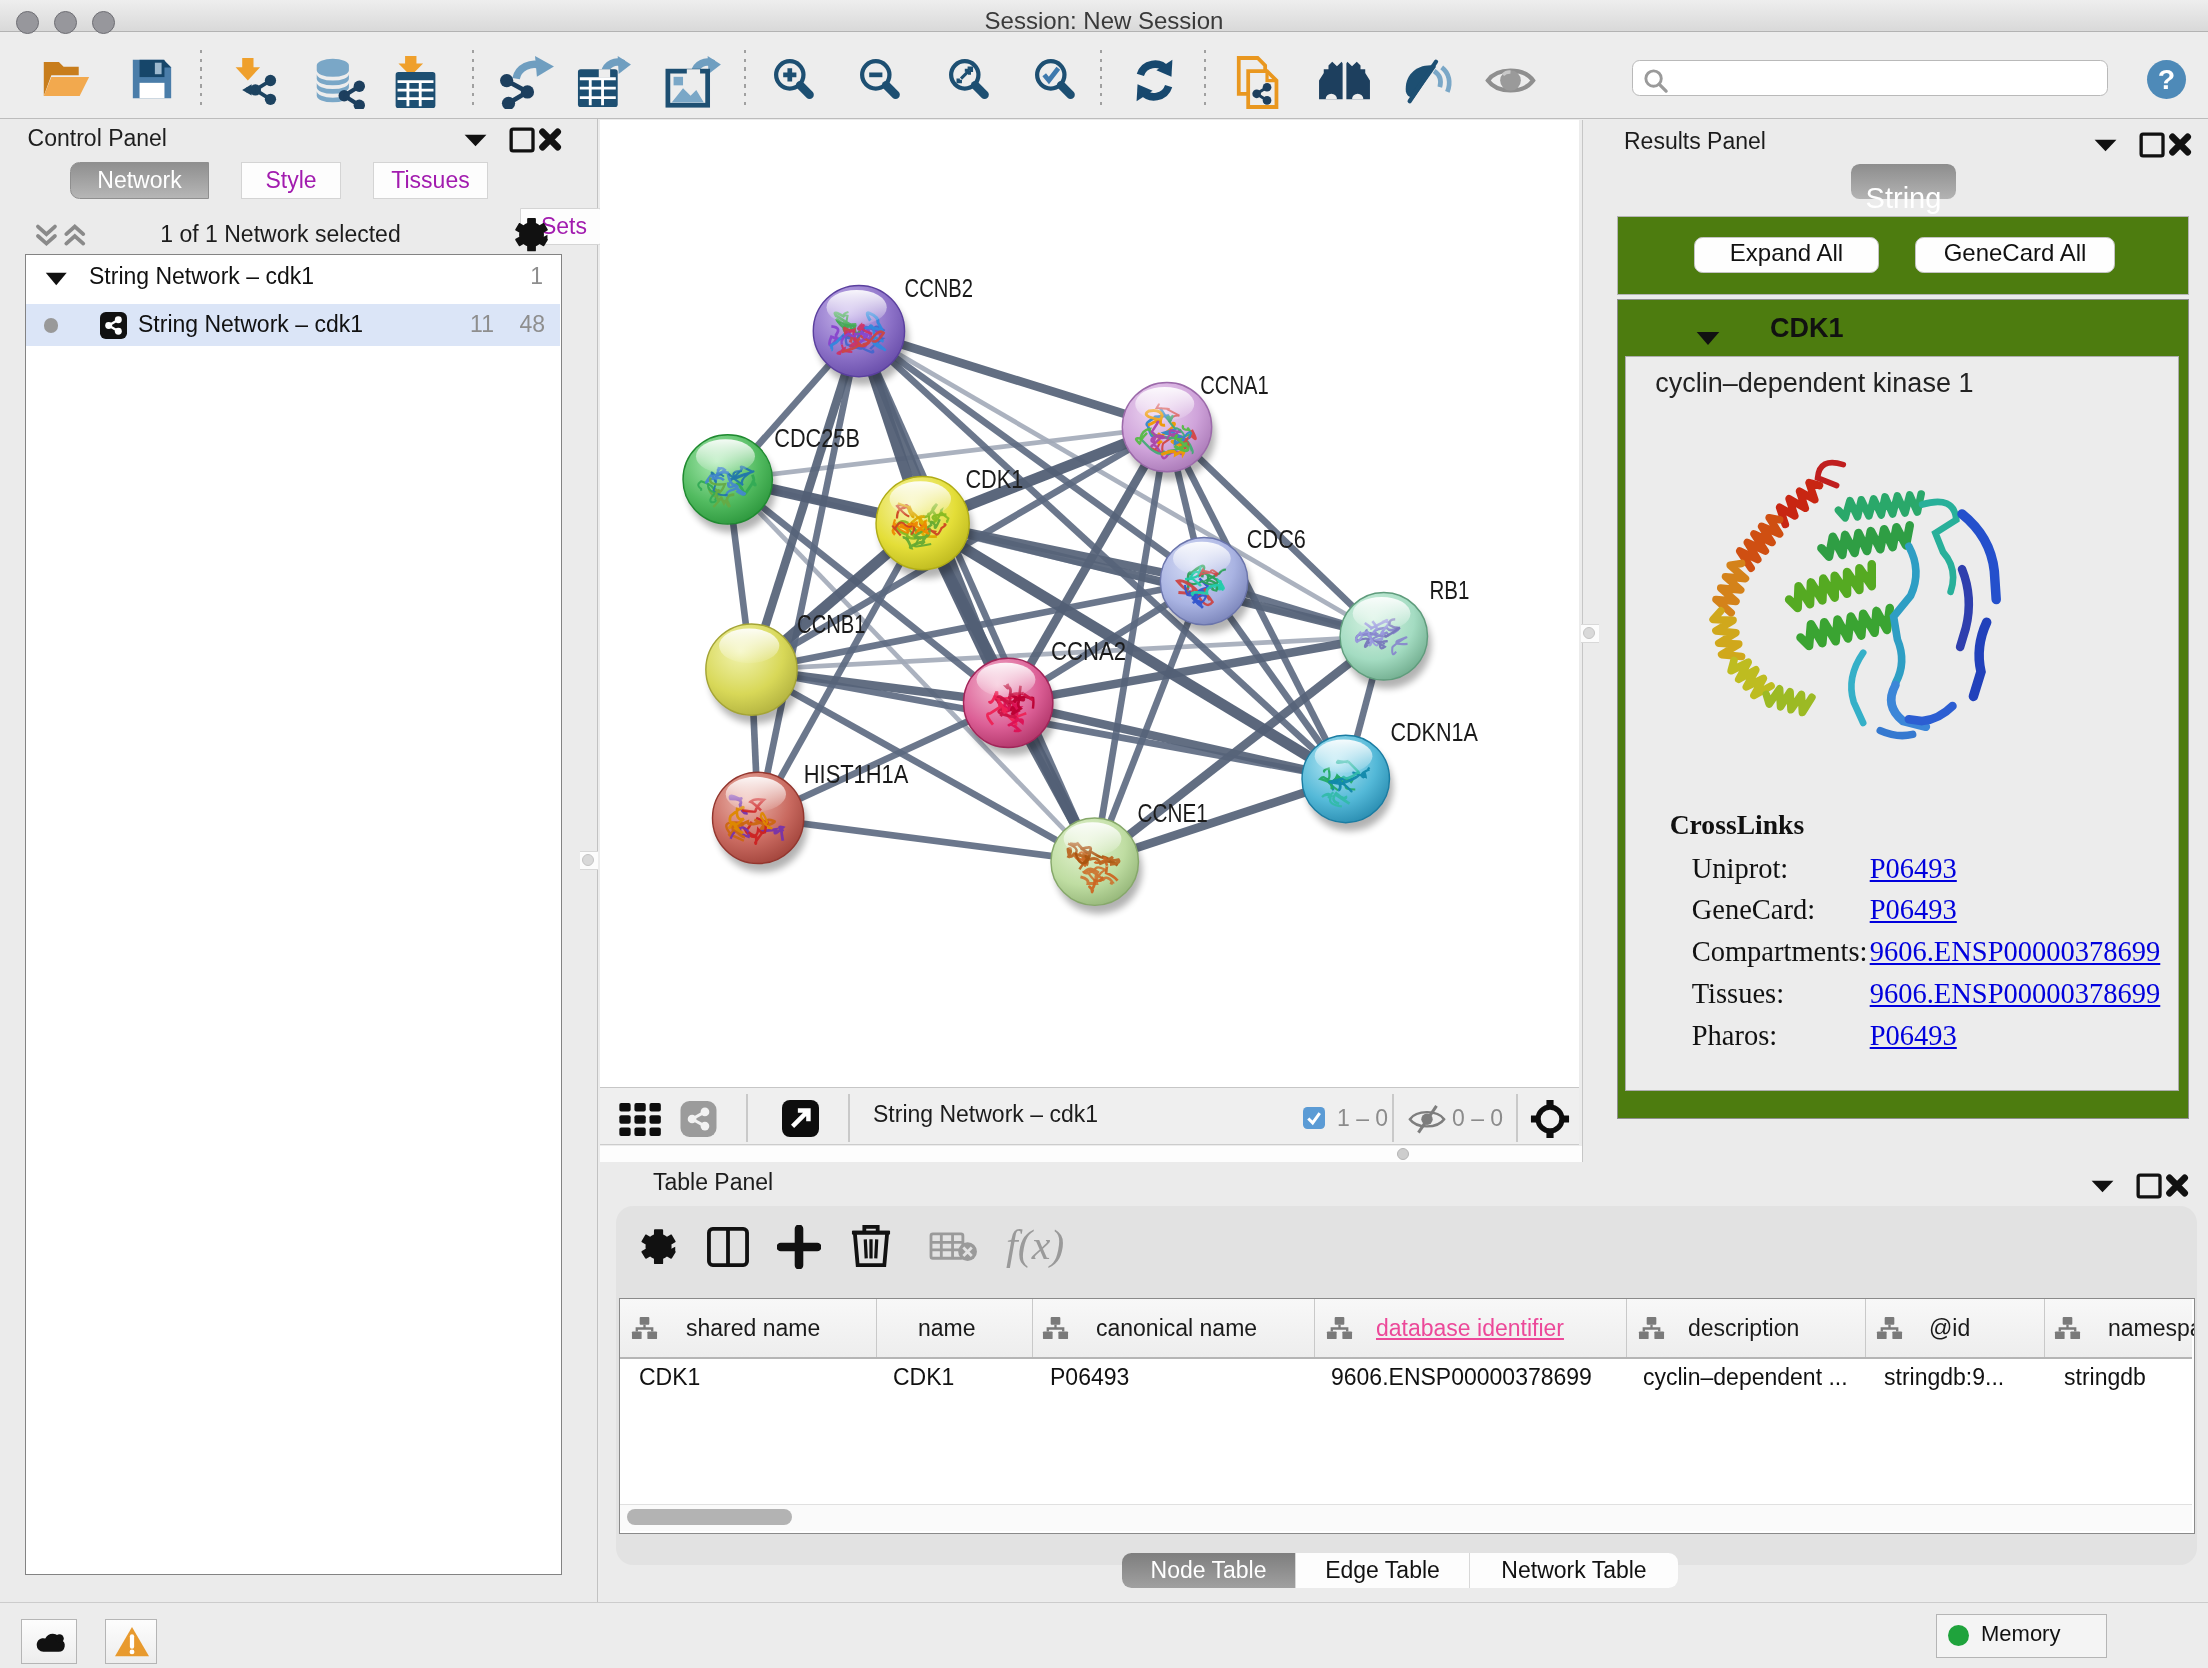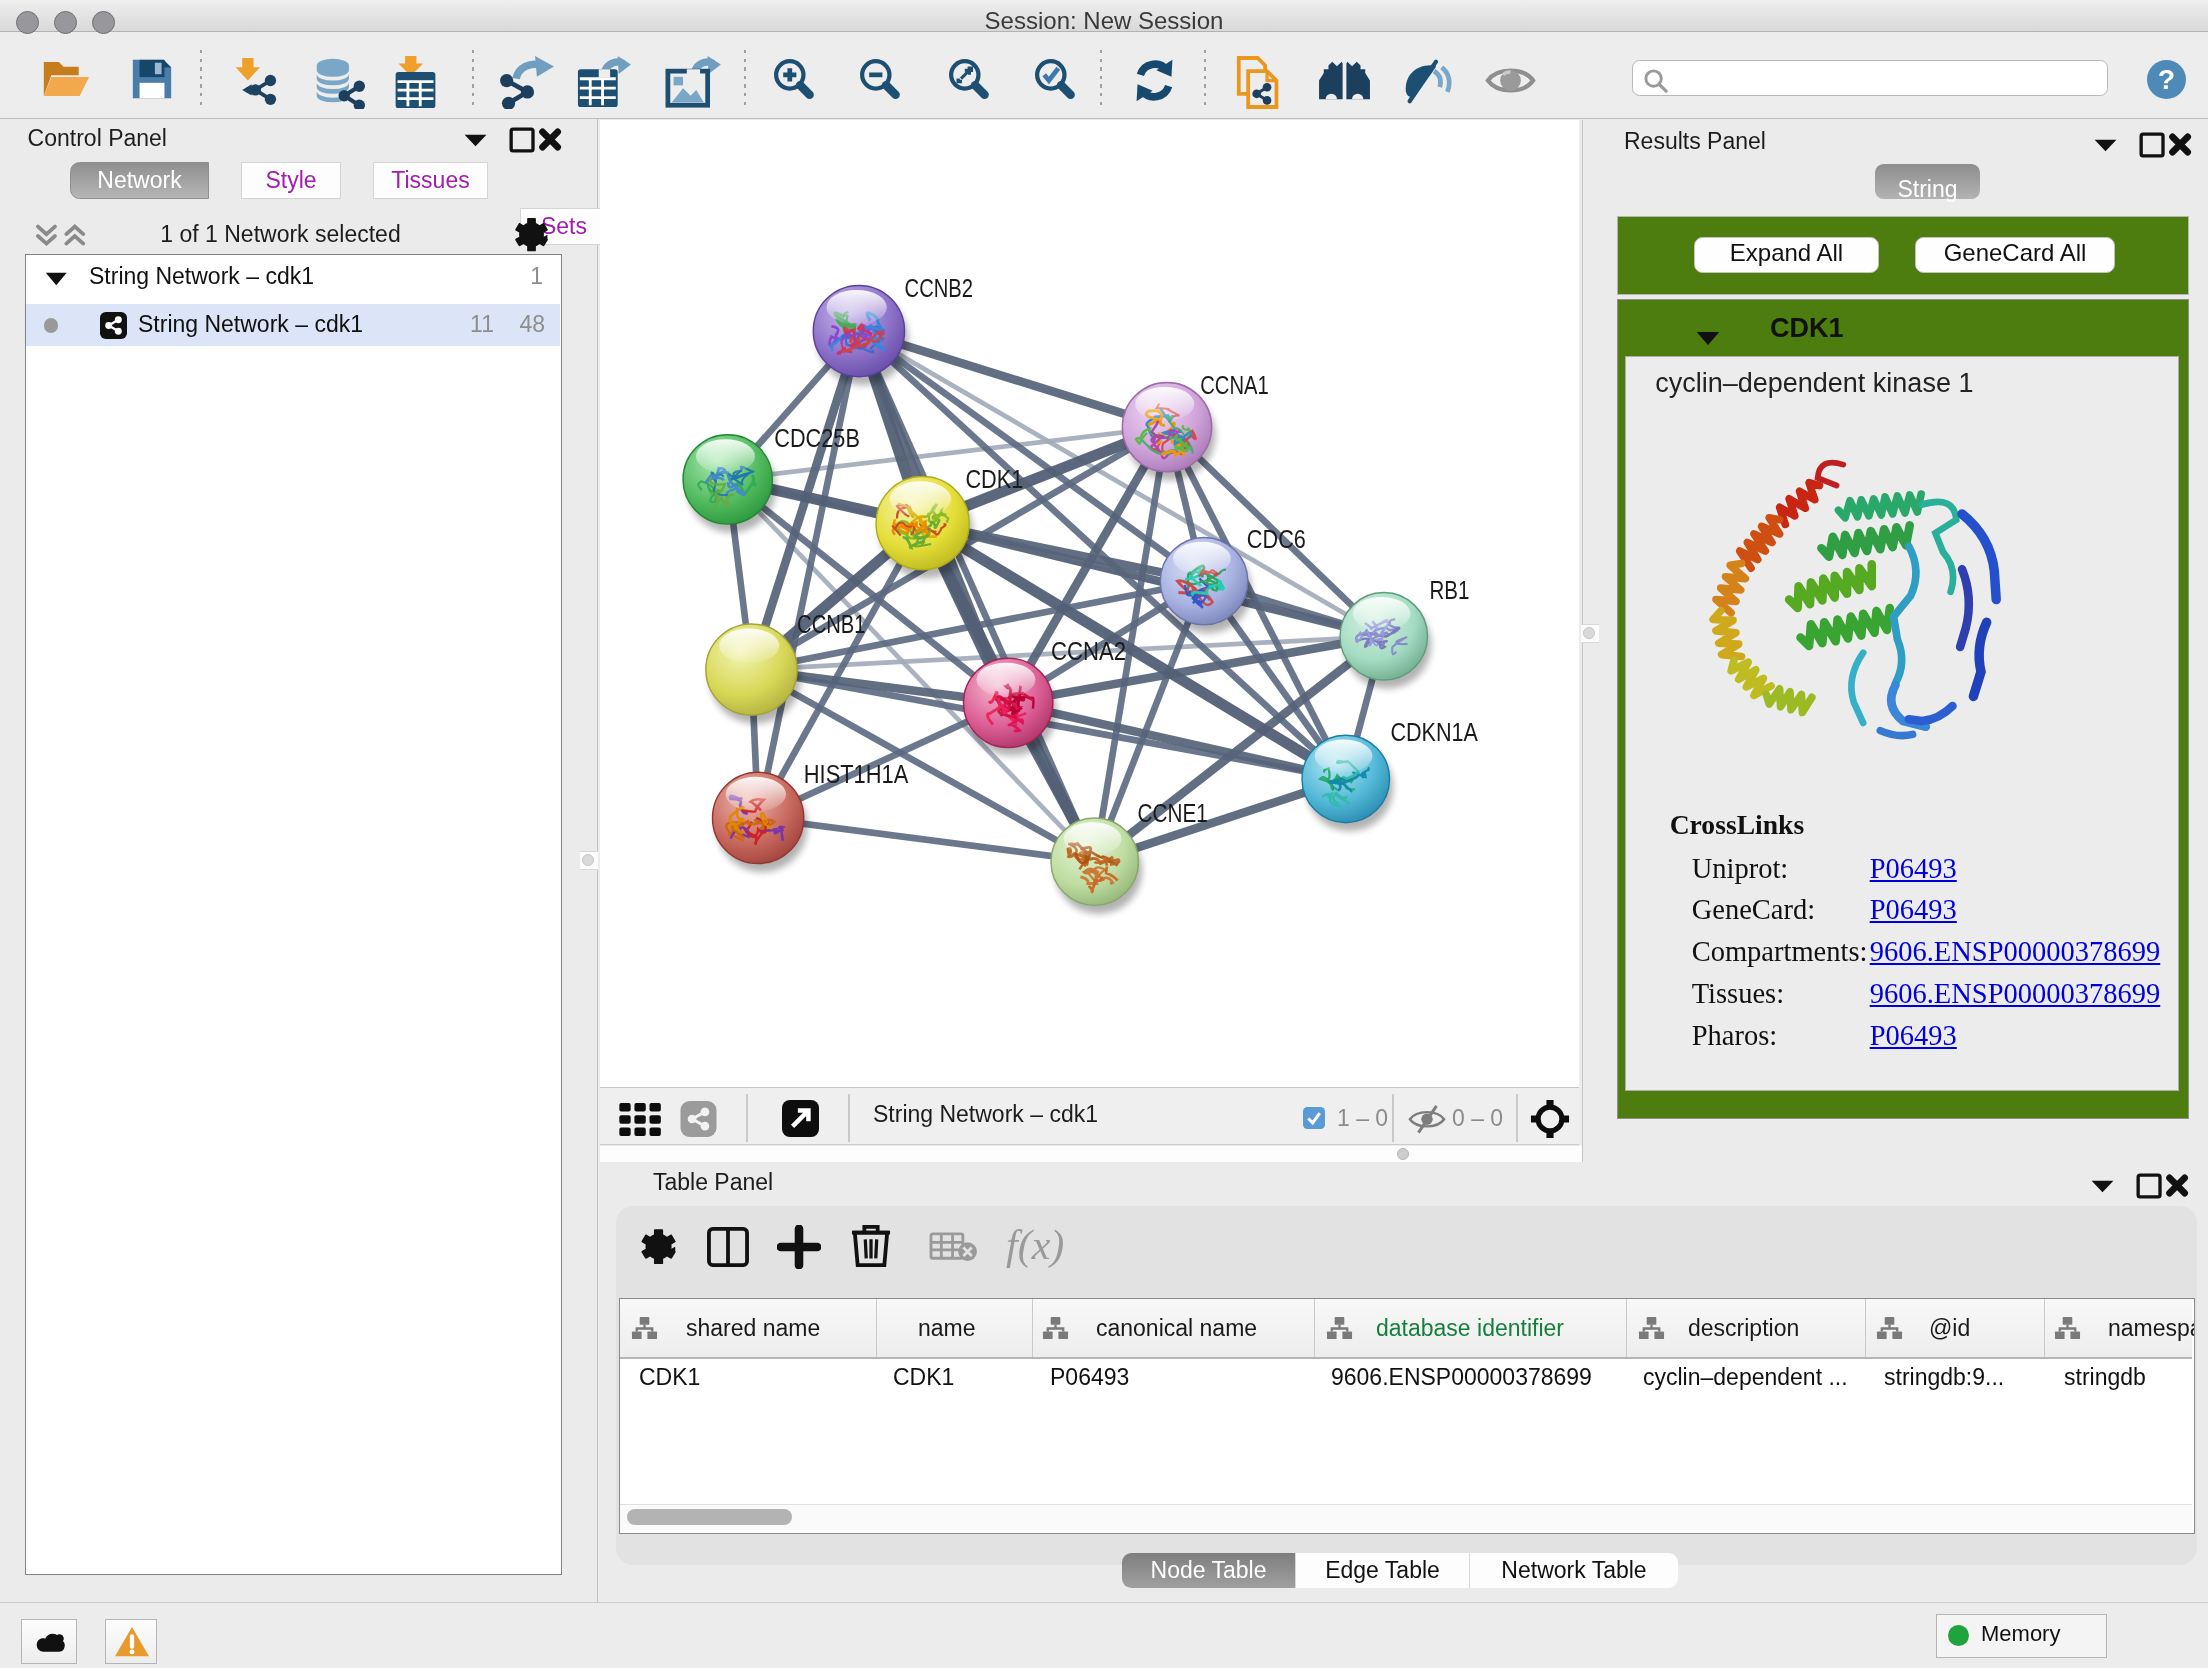--- a/index.html
+++ b/index.html
@@ -620,21 +620,21 @@
   <div class="abs" style="left:797px; top:1.9px; width:12.4px; height:12.4px; border-radius:50%; background:#cdcdcd; border:1px solid #b5b5b5;"></div>
 </div>
 
 <div id="resultspanel" class="abs">
   <div class="abs" style="left:41px; top:7.6px; font-size:23px; color:#1c1c1c;">Results Panel</div>
   <svg class="abs" style="left:504px; top:10.5px;" width="114" height="27" viewBox="0 0 120 28">
     <path d="M8,9 L31,9 L19.5,21 Z" fill="#111"></path>
     <rect x="57" y="3" width="23" height="23" fill="none" stroke="#111" stroke-width="3.5" rx="2"></rect>
     <path d="M90,6 L106,22 M106,6 L90,22" stroke="#111" stroke-width="7" stroke-linecap="round"></path>
   </svg>
-  <div class="abs" style="left:268px; top:44px; width:105px; height:35px; background:linear-gradient(180deg,#8d8d8d,#b3b3b3); border-radius:8.6px; color:#fff; font-size:23px; text-align:center; padding-top:12px;margin-left:24px;">String</div>
+  <div class="abs" style="left:268px; top:44px; width:105px; height:35px; background:linear-gradient(180deg,#8d8d8d,#b3b3b3); border-radius:8.6px; color:#fff; font-size:29px; text-align:center; padding-top:18px;">String</div>
   <div class="rp-box" style="left:34px; top:96px; width:572px; height:79px; border-color:#b5b5b5;">
     <div class="btn" style="left:76px; top:20px; width:185px; height:36px; padding-top:1px;">Expand All</div>
     <div class="btn" style="left:297px; top:20px; width:200px; height:36px; padding-top:1px;">GeneCard All</div>
   </div>
   <div class="rp-box" style="left:34px; top:179px; width:572px; height:820px; border-color:#8f8f8f;">
     <svg class="abs" style="left:74px; top:25px;" width="32" height="27" viewBox="0 0 34 28">
           <path d="M5,7 L29,7 L17,21 Z" fill="#111"></path>
         </svg>
     <div class="abs" style="left:152px; top:13.3px; width:143px; font-size:27px; font-weight:bold; color:#111;">CDK1</div>
     <div class="rp-box" style="left:6.7px; top:56px; width:554px; height:735px; background:#ececec; border:1.9px solid #adadad;">
@@ -729,21 +729,21 @@
   <div class="td" style="left:273px; top:65px;">CDK1</div>
   <div class="td" style="left:430px; top:65px;">P06493</div>
   <div class="td" style="left:711px; top:65px;">9606.ENSP00000378699</div>
   <div class="td" style="left:1023px; top:65px;">cyclin–dependent ...</div>
   <div class="td" style="left:1264px; top:65px;">stringdb:9...</div>
   <div class="td" style="left:1444px; top:65px;">stringdb</div>
 
   <div class="abs" style="left:66px; top:16px; font-size:23px; color:#1a1a1a;">shared name</div>
   <div class="abs" style="left:298px; top:16px; font-size:23px; color:#1a1a1a;">name</div>
   <div class="abs" style="left:476px; top:16px; font-size:23px; color:#1a1a1a;">canonical name</div>
-  <div class="abs" style="left:756px; top:16px; font-size:23px; color:#15803d;">database identifier</div>
+  <div class="abs" style="left:756px; top:16px; font-size:23px; color:#ec4899;text-decoration:underline;">database identifier</div>
   <div class="abs" style="left:1068px; top:16px; font-size:23px; color:#1a1a1a;">description</div>
   <div class="abs" style="left:1309px; top:16px; font-size:23px; color:#1a1a1a;">@id</div>
   <div class="abs" style="left:1488px; top:16px; font-size:23px; color:#1a1a1a;">namespace</div>
 
   <svg class="abs" style="left:11.4px; top:16px;" width="27" height="27" viewBox="0 0 28 28">
         <g fill="#7a7a7a">
           <rect x="9" y="2" width="10" height="8" rx="1"></rect>
           <rect x="1" y="17" width="10" height="8" rx="1"></rect>
           <rect x="17" y="17" width="10" height="8" rx="1"></rect>
           <path d="M14,10 L14,14 M6,17 L6,14 L22,14 L22,17" stroke="#7a7a7a" stroke-width="2.4" fill="none"></path>

